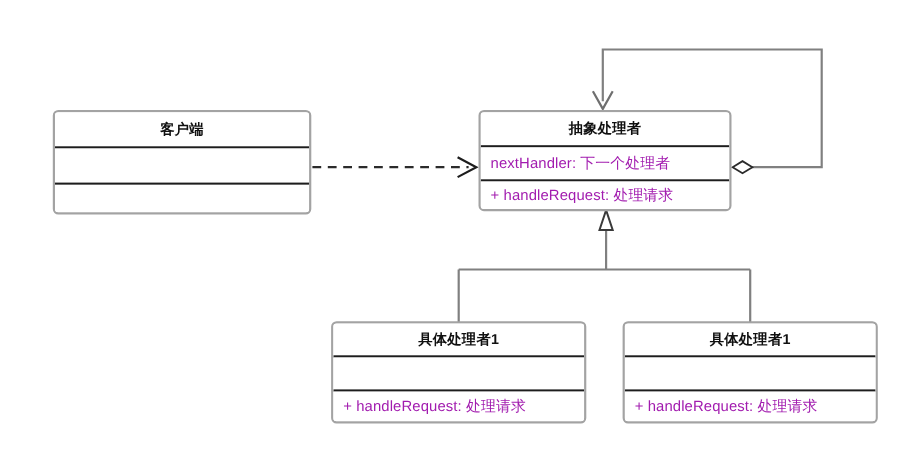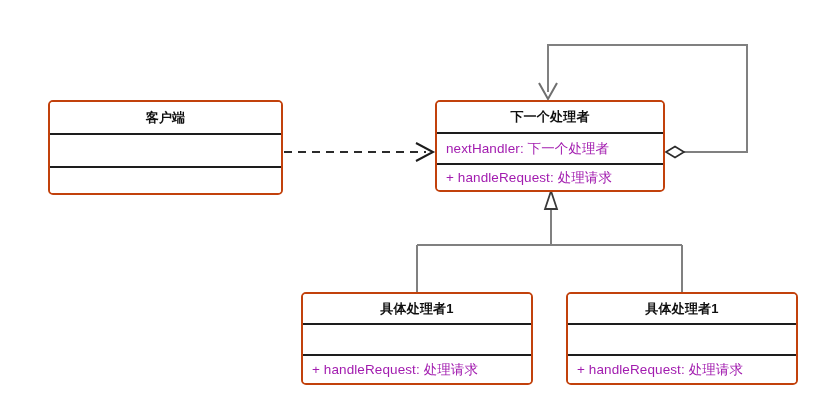--- a/index.html
+++ b/index.html
@@ -25,21 +25,21 @@
     left: 0;
     top: 0;
     width: 828px;
     height: 417px;
     pointer-events: none;
   }
   .uml-class {
     position: absolute;
     box-sizing: border-box;
     background: #ffffff;
-    border: 2px solid #c2410c;
+    border: 2px solid #a3a3a3;
     border-radius: 5px;
     overflow: hidden;
     text-align: right;
   }
   .uml-compartment {
     box-sizing: border-box;
     width: 100%;
     display: flex;
     align-items: center;
     background: #ffffff;
@@ -92,21 +92,21 @@
     </g>
   </svg>
 
   <div class="uml-class" style="left:48px; top:100px; width:235px; height:95px;">
     <div class="uml-compartment uml-title divided" style="height:33px;">客户端</div>
     <div class="uml-compartment uml-member uml-empty divided" style="height:33px;"></div>
     <div class="uml-compartment uml-member uml-empty" style="height:25px;"></div>
   </div>
 
   <div class="uml-class" style="left:435px; top:100px; width:230px; height:92px;">
-    <div class="uml-compartment uml-title divided" style="height:32px;">下一个处理者</div>
+    <div class="uml-compartment uml-title divided" style="height:32px;">抽象处理者</div>
     <div class="uml-compartment uml-member divided" style="height:31px;">nextHandler: 下一个处理者</div>
     <div class="uml-compartment uml-member" style="height:25px;">+ handleRequest: 处理请求</div>
   </div>
 
   <div class="uml-class" style="left:301px; top:292px; width:232px; height:93px;">
     <div class="uml-compartment uml-title divided" style="height:31px;">具体处理者1</div>
     <div class="uml-compartment uml-member uml-empty divided" style="height:31px;"></div>
     <div class="uml-compartment uml-member" style="height:27px;">+ handleRequest: 处理请求</div>
   </div>
 

